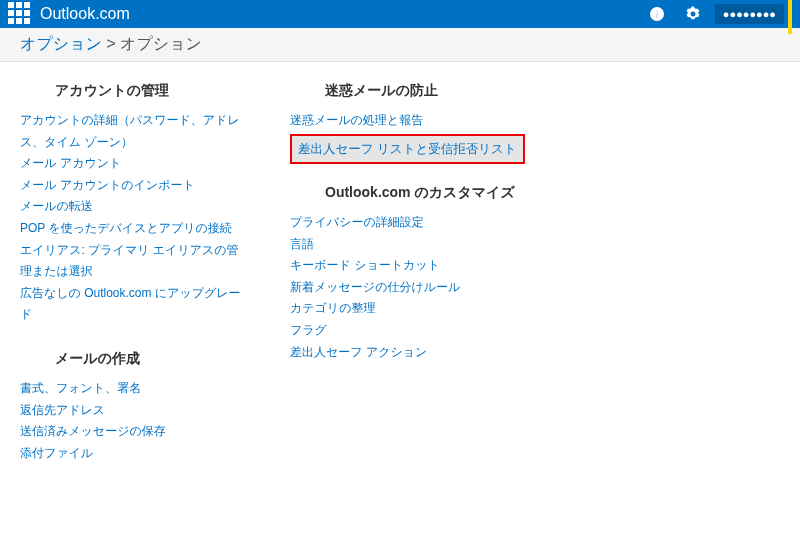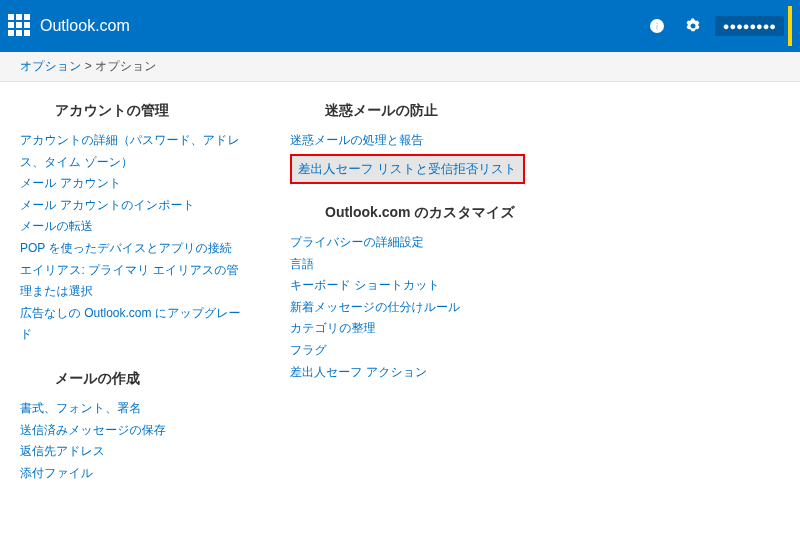--- a/index.html
+++ b/index.html
@@ -9,21 +9,21 @@
       color: #333;
       background: #fff;
       width: 800px;
       height: 533px;
       overflow: hidden;
     }
 
     
     #topbar {
       background: #0072C6;
-      height: 52px;
+      height: 28px;
       display: flex;
       align-items: center;
       padding: 0 8px;
       color: #fff;
     }
     #topbar-grid-icon {
       width: 24px;
       height: 24px;
       display: grid;
       grid-template-columns: repeat(3, 6px);
@@ -70,21 +70,21 @@
       color: #fff;
       font-size: 11px;
       padding: 4px 8px;
       border-radius: 2px;
       cursor: pointer;
     }
 
     
     #breadcrumb {
       padding: 6px 20px;
-      font-size: 12px;
+      font-size: 16px;
       color: #555;
       background: #f5f5f5;
       border-bottom: 1px solid #e0e0e0;
     }
     #breadcrumb a {
       color: #0072C6;
       text-decoration: none;
     }
 
     
@@ -191,22 +191,22 @@
       <a class="nav-link">メール アカウントのインポート</a>
       <a class="nav-link">メールの転送</a>
       <a class="nav-link">POP を使ったデバイスとアプリの接続</a>
       <a class="nav-link">エイリアス: プライマリ エイリアスの管理または選択</a>
       <a class="nav-link">広告なしの Outlook.com にアップグレード</a>
     </div>
 
     <div class="nav-group">
       <div class="section-title">メールの作成</div>
       <a class="nav-link">書式、フォント、署名</a>
+      <a class="nav-link">返信先アドレス</a>
       <a class="nav-link">送信済みメッセージの保存</a>
-      <a class="nav-link">返信先アドレス</a>
       <a class="nav-link">添付ファイル</a>
     </div>
 
   </div>
 
   <div id="right-col">
 
     <div class="right-section">
       <div class="section-title">迷惑メールの防止</div>
       <a class="nav-link">迷惑メールの処理と報告</a>

